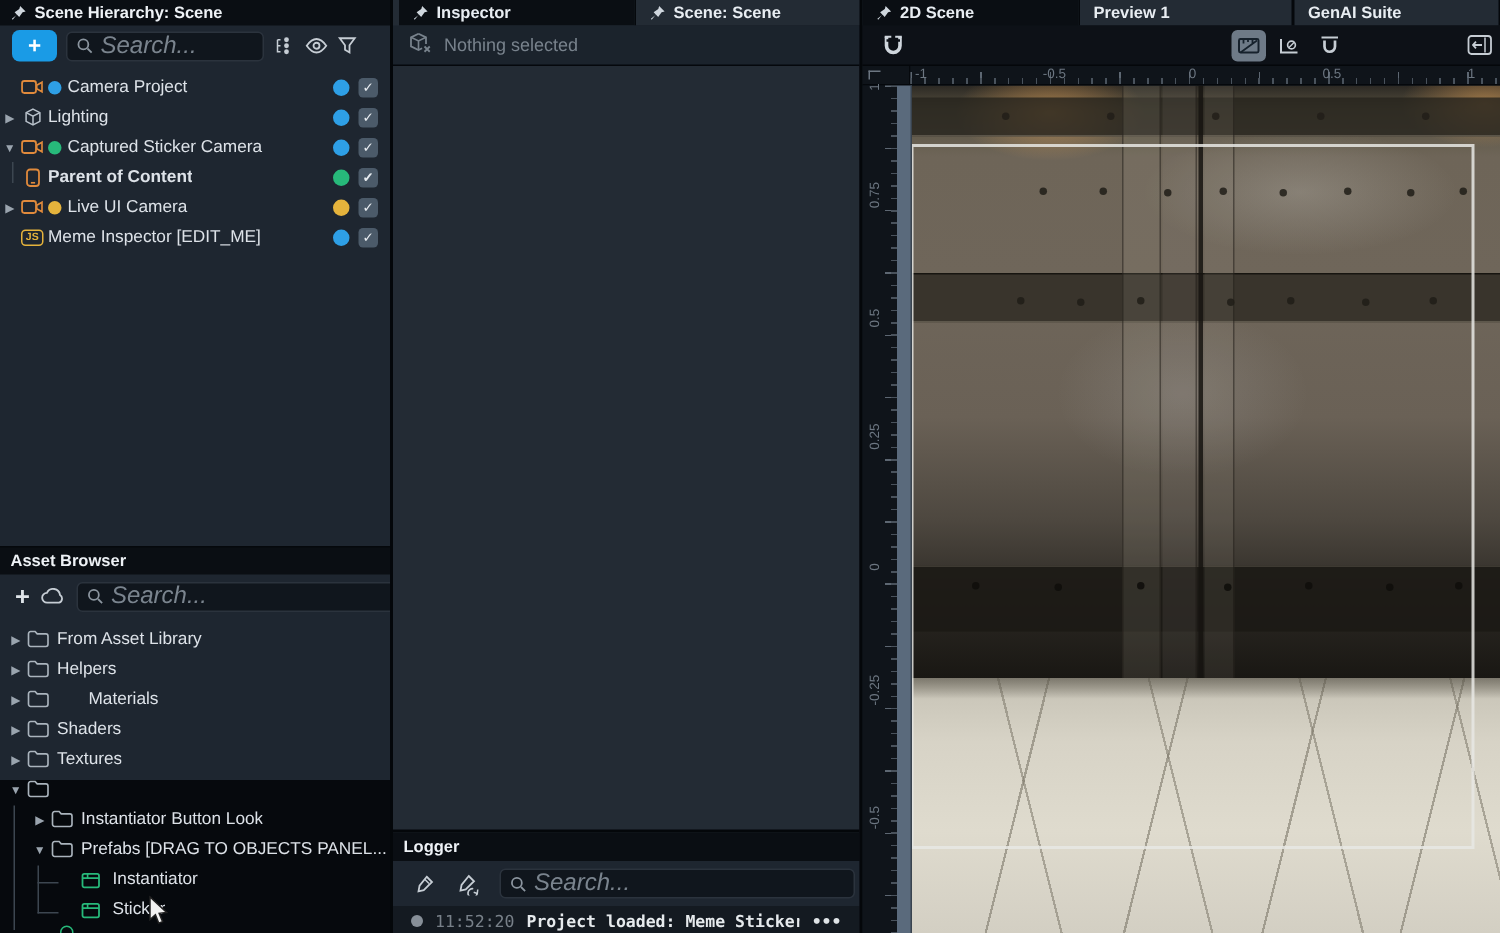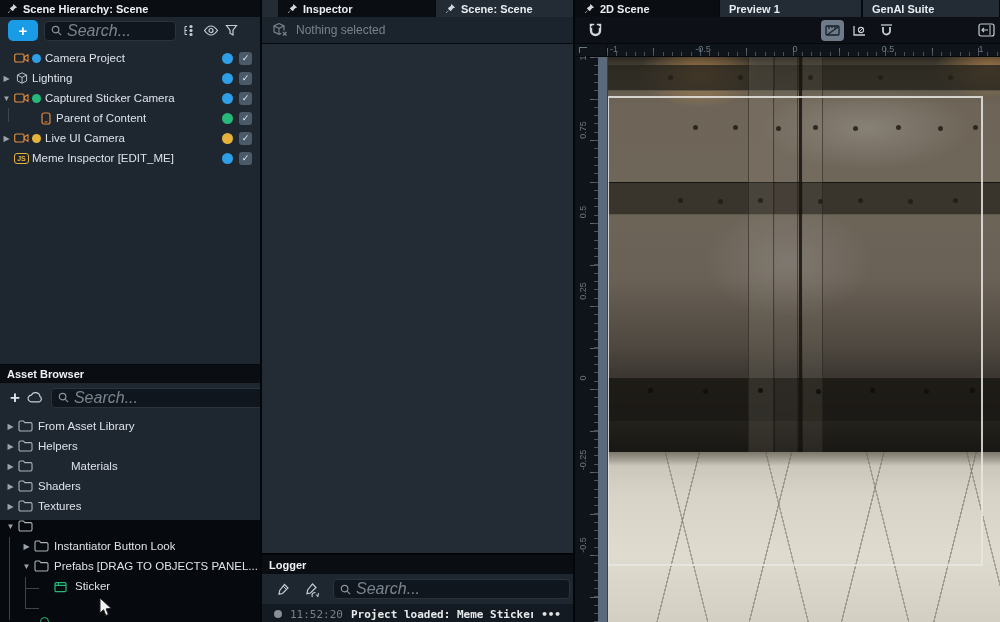--- a/index.html
+++ b/index.html
@@ -135,21 +135,21 @@
               <rect x="0.7" y="1" width="9.3" height="8" rx="1.6" fill="none" stroke="var(--orange)" stroke-width="1.2"></rect>
               <path d="M10.5 3.8L14 1.8v6.4l-3.5-2z" fill="none" stroke="var(--orange)" stroke-width="1.1"></path>
             </svg>
           </span>
         <span class="dot d-green"></span>
         <span class="lbl">Captured Sticker Camera</span>
         <span class="spacer"></span>
         <span class="rdot d-blue"></span>
         <span class="cbx">✓</span>
       </div>
-      <div class="row" style="padding-left:24px;">
+      <div class="row" style="font-weight:bold;">
         <span class="chev"></span>
         <span class="ric">
             <svg width="10" height="13" viewBox="0 0 10 13">
               <rect x="1" y="1" width="8" height="11" rx="2" fill="none" stroke="var(--orange)" stroke-width="1.2"></rect>
               <rect x="3.6" y="9.3" width="2.8" height="1.1" fill="var(--orange)"></rect>
             </svg>
           </span>
         <span class="lbl" style="margin-left:2px;">Parent of Content</span>
         <span class="spacer"></span>
         <span class="rdot d-green"></span>
@@ -225,21 +225,21 @@
           </span>
         <span class="lbl" style="margin-left:4px;">Helpers</span>
       </div>
       <div class="row" style="padding-left:4px;">
         <span class="chev">▶</span>
         <span class="ric">
             <svg width="15" height="12" viewBox="0 0 15 12">
               <path d="M1 2.6c0-.9.6-1.6 1.4-1.6h3L6.8 2.6h5.8c.8 0 1.4.7 1.4 1.5v5.3c0 .9-.6 1.6-1.4 1.6H2.4C1.6 11 1 10.3 1 9.4z" fill="none" stroke="#aab4bd" stroke-width="1.1"></path>
             </svg>
           </span>
-        <span class="lbl" style="margin-left:16px;padding-left:21px;">Materials</span>
+        <span class="lbl" style="margin-left:4px;padding-left:21px;">Materials</span>
       </div>
       <div class="row" style="padding-left:4px;">
         <span class="chev">▶</span>
         <span class="ric">
             <svg width="15" height="12" viewBox="0 0 15 12">
               <path d="M1 2.6c0-.9.6-1.6 1.4-1.6h3L6.8 2.6h5.8c.8 0 1.4.7 1.4 1.5v5.3c0 .9-.6 1.6-1.4 1.6H2.4C1.6 11 1 10.3 1 9.4z" fill="none" stroke="#aab4bd" stroke-width="1.1"></path>
             </svg>
           </span>
         <span class="lbl" style="margin-left:4px;">Shaders</span>
       </div>
@@ -270,20 +270,29 @@
         <span class="lbl" style="margin-left:4px;">Instantiator Button Look</span>
       </div>
       <div class="row" style="padding-left:20px;">
         <span class="chev">▼</span>
         <span class="ric">
             <svg width="15" height="12" viewBox="0 0 15 12">
               <path d="M1 2.6c0-.9.6-1.6 1.4-1.6h3L6.8 2.6h5.8c.8 0 1.4.7 1.4 1.5v5.3c0 .9-.6 1.6-1.4 1.6H2.4C1.6 11 1 10.3 1 9.4z" fill="none" stroke="#aab4bd" stroke-width="1.1"></path>
             </svg>
           </span>
         <span class="lbl" style="margin-left:4px;">Prefabs [DRAG TO OBJECTS PANEL...</span>
+      </div>
+      <div class="row" style="padding-left:52px;">
+        <span class="ric">
+            <svg width="13" height="13" viewBox="0 0 13 13">
+              <rect x="1" y="2.6" width="11" height="9" rx="1.2" fill="none" stroke="var(--green)" stroke-width="1.2"></rect>
+              <path d="M1 5.4h11M4.4 2.6v2.8" stroke="var(--green)" stroke-width="1.1" fill="none"></path>
+            </svg>
+          </span>
+        <span class="lbl" style="margin-left:6px;">Instantiator</span>
       </div>
       <div class="row" style="padding-left:52px;">
         <span class="ric">
             <svg width="13" height="13" viewBox="0 0 13 13">
               <rect x="1" y="2.6" width="11" height="9" rx="1.2" fill="none" stroke="var(--green)" stroke-width="1.2"></rect>
               <path d="M1 5.4h11M4.4 2.6v2.8" stroke="var(--green)" stroke-width="1.1" fill="none"></path>
             </svg>
           </span>
         <span class="lbl" style="margin-left:6px;">Sticker</span>
       </div>
@@ -291,21 +300,21 @@
     <div class="guide" style="left:9px;top:537px;width:1px;height:83px;"></div>
     <div class="guide" style="left:25px;top:577px;width:1px;height:32px;"></div>
     <div class="guide" style="left:25px;top:588px;width:14px;height:1px;"></div>
     <div class="guide" style="left:25px;top:608px;width:14px;height:1px;"></div>
     <div class="abs" style="left:40px;top:617px;width:9px;height:9px;border:1.5px solid var(--green);border-radius:50%;"></div>
   </div>
 
   <div class="abs" style="left:260px;top:0;width:2px;height:622px;background:#04070a;"></div>
 
   <div class="abs" style="left:262px;top:0;width:311px;height:622px;background:var(--panel2);">
-    <div class="abs" style="left:16px;top:0;width:311px;height:17px;background:var(--black);display:flex;text-align:right;">
+    <div class="abs" style="left:4px;top:0;width:311px;height:17px;background:var(--black);display:flex;text-align:right;">
       <div class="tab">
         <svg class="pin" viewBox="0 0 12 12">
             <path d="M7 1l4 4-2.2.6L6.3 9 4.6 7.3 1.6 11 1 10.4 4.7 7.4 3 5.7 6.4 3.2z" fill="#cfd6dd"></path>
           </svg>
         <span>Inspector</span>
       </div>
       <div class="spacer"></div>
       <div class="tab inactive" style="width:154px;">
         <svg class="pin" viewBox="0 0 12 12">
             <path d="M7 1l4 4-2.2.6L6.3 9 4.6 7.3 1.6 11 1 10.4 4.7 7.4 3 5.7 6.4 3.2z" fill="#cfd6dd"></path>

